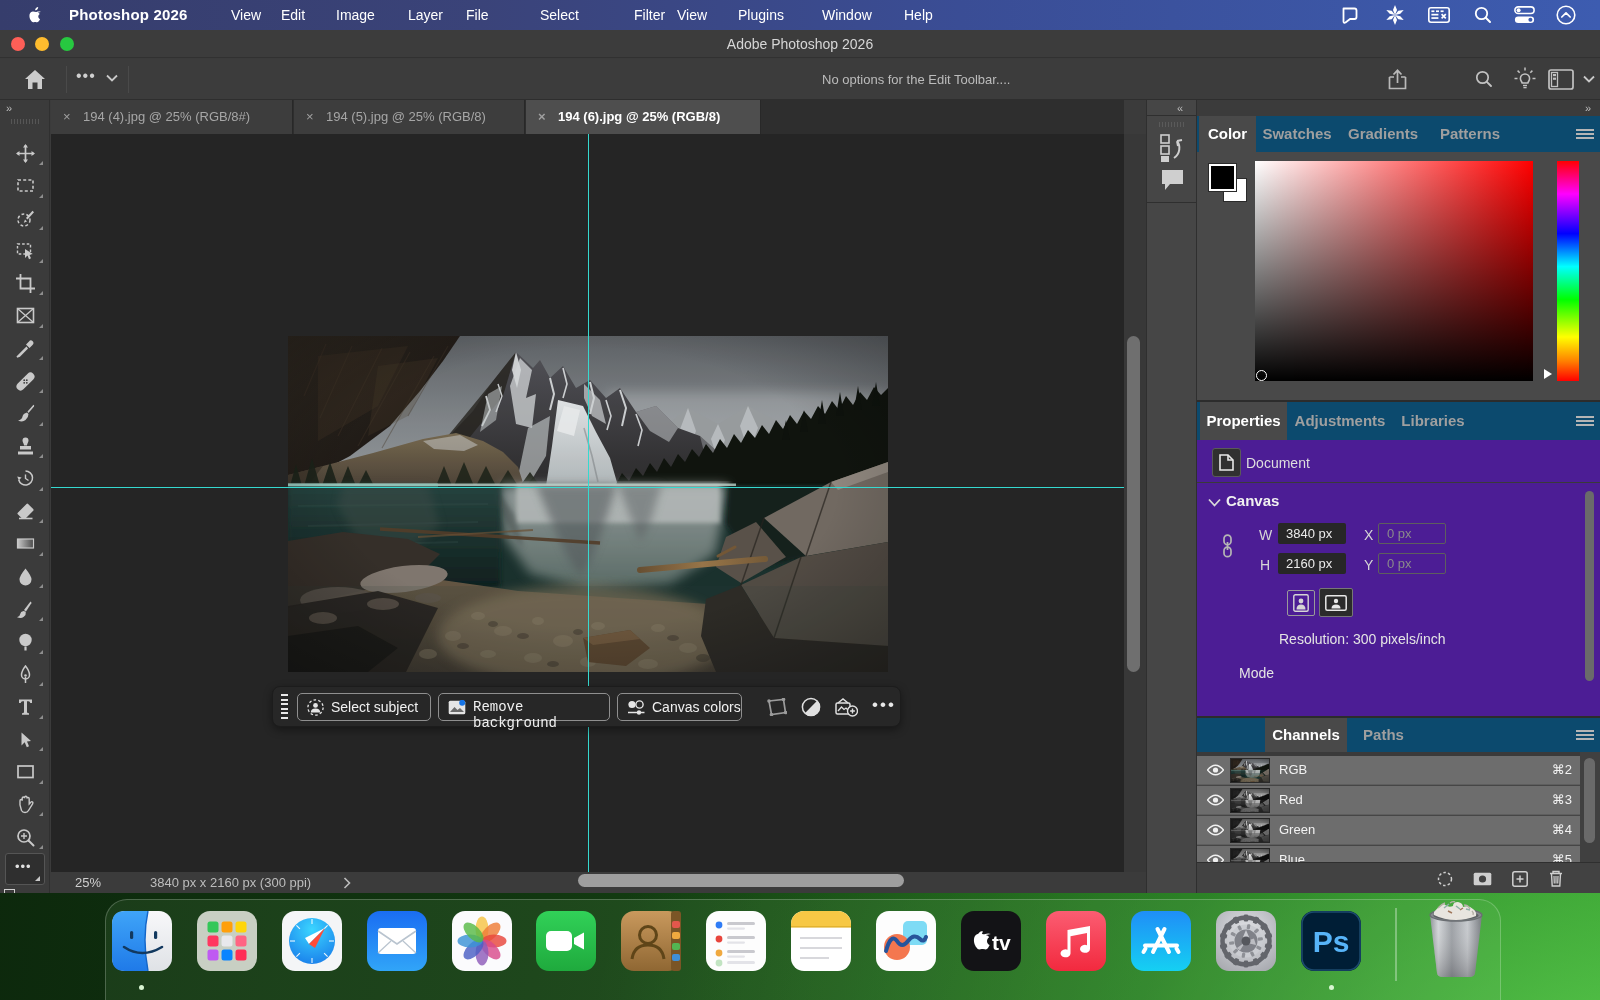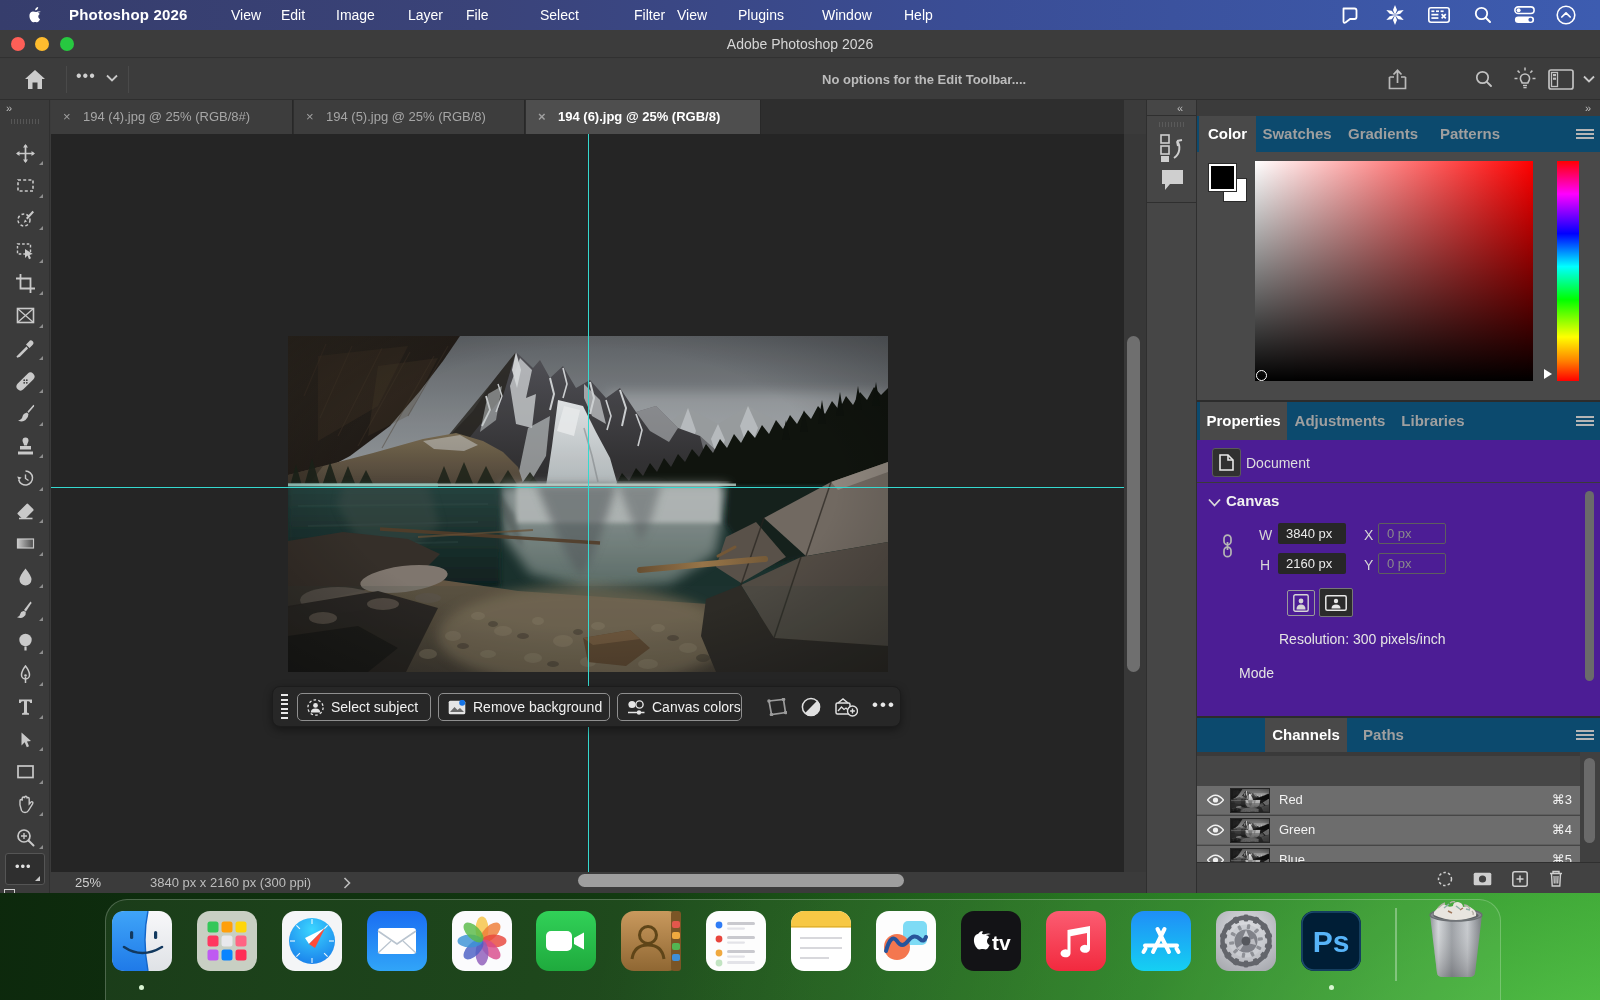--- a/index.html
+++ b/index.html
@@ -126,21 +126,21 @@
   <div id="optionsbar">
     <svg class="abs" style="left:24px;top:10px" width="22" height="21" viewBox="0 0 22 21">
       <path d="M11 1 L21 10 L18 10 L18 20 L13.5 20 L13.5 13.5 L8.5 13.5 L8.5 20 L4 20 L4 10 L1 10 Z" fill="#cccccc"></path>
     </svg>
     <div class="abs" style="left:66px;top:7px;width:1px;height:27px;background:#4a4a4a"></div>
     <div class="abs" style="left:76px;top:8px;color:#d0d0d0;font-size:16px;letter-spacing:1px;">•••</div>
     <svg class="abs" style="left:106px;top:15px" width="12" height="8" viewBox="0 0 12 8">
         <path d="M1 1.5 L6 6.5 L11 1.5" fill="none" stroke="#c9c9c9" stroke-width="1.8"></path>
       </svg>
     <div class="abs" style="left:128px;top:7px;width:1px;height:27px;background:#4a4a4a"></div>
-    <div class="abs" style="left:822px;top:13px;color:#bcbcbc;font-size:13px;font-weight:bold;">No options for the Edit Toolbar....</div>
+    <div class="abs" style="left:822px;top:13px;color:#bcbcbc;font-size:13px;font-weight:normal;">No options for the Edit Toolbar....</div>
     <svg class="abs" style="left:1388px;top:10px" width="19" height="21" viewBox="0 0 19 21">
       <path d="M1.5 8 L6 8 M13 8 L17.5 8 M1.5 8 L1.5 19.5 L17.5 19.5 L17.5 8" fill="none" stroke="#b9b9b9" stroke-width="1.7"></path>
       <path d="M9.5 14 L9.5 2 M5.5 5.5 L9.5 1.3 L13.5 5.5" fill="none" stroke="#b9b9b9" stroke-width="1.7"></path>
     </svg>
     <svg class="abs" style="left:1475px;top:11px" width="18" height="18" viewBox="0 0 18 18">
       <circle cx="7.5" cy="7.5" r="5.7" fill="none" stroke="#c2c2c2" stroke-width="1.7"></circle>
       <line x1="11.8" y1="11.8" x2="16" y2="16" stroke="#c2c2c2" stroke-width="1.9" stroke-linecap="round"></line>
     </svg>
     <svg class="abs" style="left:1514px;top:8px" width="22" height="24" viewBox="0 0 22 24">
       <path d="M11 7 a4.6 4.6 0 0 1 4.6 4.6 c0 2.2-1.5 3-1.8 4.4 l-5.6 0 c-.3-1.4-1.8-2.2-1.8-4.4 A4.6 4.6 0 0 1 11 7 Z" fill="none" stroke="#c2c2c2" stroke-width="1.6"></path>
@@ -550,21 +550,21 @@
     <div id="taskbar" class="abs" style="left:221px;top:552px;width:629px;height:41px;background:#272727;border:1px solid #1c1c1c;border-radius:8px;box-shadow:0 3px 8px rgba(0,0,0,.4);">
         <div class="abs" style="left:8px;top:7px;width:7px;height:26px;background:repeating-linear-gradient(180deg,#e8e8e8 0 2px,transparent 2px 4.6px);"></div>
         <div class="abs" style="left:24px;top:6px;width:134px;height:28px;border:1.5px solid #8f8f8f;border-radius:5px;">
           <svg class="abs" style="left:9px;top:5px" width="17" height="17" viewBox="0 0 17 17">
             <circle cx="8.5" cy="8.5" r="7.6" fill="none" stroke="#e5e5e5" stroke-width="1.3" stroke-dasharray="2.6 2.2"></circle>
             <circle cx="8.5" cy="6.4" r="2.4" fill="#e5e5e5"></circle>
             <path d="M3.8 13.5 Q3.8 9.4 8.5 9.4 Q13.2 9.4 13.2 13.5 Z" fill="#e5e5e5"></path>
           </svg>
           <div class="abs" style="left:33px;top:5px;color:#f0f0f0;font-size:14px;">Select subject</div>
         </div>
-        <div class="abs" style="left:165px;top:6px;width:172px;height:28px;border:1.5px solid #8f8f8f;border-radius:5px;">
+        <div class="abs" style="left:165px;top:6px;width:172px;height:28px;border:1.5px solid #8f8f8f;border-radius:5px;font-family:Liberation Mono, monospace;">
           <svg class="abs" style="left:9px;top:6px" width="18" height="15" viewBox="0 0 18 15">
             <rect x="0.7" y="0.7" width="16.6" height="13.6" rx="1.6" fill="#e5e5e5"></rect>
             <path d="M2 12 L6.5 7 L9.5 10 L12 8 L16 12 Z" fill="#6a6a6a"></path>
             <circle cx="14.2" cy="2.8" r="3" fill="#1473e6"></circle>
           </svg>
           <div class="abs" style="left:34px;top:5px;color:#f0f0f0;font-size:14px;">Remove background</div>
         </div>
         <div class="abs" style="left:344px;top:6px;width:125px;height:28px;border:1.5px solid #8f8f8f;border-radius:5px;">
           <svg class="abs" style="left:9px;top:6px" width="19" height="16" viewBox="0 0 19 16">
             <circle cx="5" cy="4.5" r="3.6" fill="#e5e5e5"></circle>
@@ -708,20 +708,31 @@
         <div class="ptab active" style="left:68px;width:82px;line-height:34px;height:34px;">Channels</div>
         <div class="ptab" style="left:150px;width:73px;line-height:34px;height:34px;">Paths</div>
         <div class="hamb" style="left:379px;top:12px;">
           <div></div>
           <div></div>
           <div></div>
         </div>
       </div>
       <div class="abs" style="left:0;top:652px;width:404px;height:110px;background:#464646;">
         <div class="abs" style="left:0;top:0;width:383px;height:4px;background:#3a3a3a;"></div>
+        <div class="abs" style="left:0;top:4px;width:383px;height:29px;background:#6d6d6d;border-bottom:1px solid #5e5e5e;">
+          <svg class="abs" style="left:10px;top:8px" width="17" height="12" viewBox="0 0 17 12">
+            <path d="M0.5 6 Q8.5 -3.5 16.5 6 Q8.5 15.5 0.5 6 Z" fill="none" stroke="#f0f0f0" stroke-width="1.4"></path>
+            <circle cx="8.5" cy="6" r="2.6" fill="#f0f0f0"></circle>
+          </svg>
+          <div class="abs" style="left:33px;top:2px;width:40px;height:25px;border:1px solid #2a2a2a;overflow:hidden;"><svg width="40" height="25" viewBox="0 0 600 336" preserveAspectRatio="none">
+              <use href="#photoArt"></use>
+            </svg></div>
+          <div class="abs" style="left:82px;top:6px;color:#f2f2f2;font-size:13px;">RGB</div>
+          <div class="abs" style="left:330px;top:6px;width:45px;text-align:right;color:#f2f2f2;font-size:13px;">⌘2</div>
+        </div>
         <div class="abs" style="left:0;top:34px;width:383px;height:29px;background:#6d6d6d;border-bottom:1px solid #5e5e5e;">
           <svg class="abs" style="left:10px;top:8px" width="17" height="12" viewBox="0 0 17 12">
             <path d="M0.5 6 Q8.5 -3.5 16.5 6 Q8.5 15.5 0.5 6 Z" fill="none" stroke="#f0f0f0" stroke-width="1.4"></path>
             <circle cx="8.5" cy="6" r="2.6" fill="#f0f0f0"></circle>
           </svg>
           <div class="abs" style="left:33px;top:2px;width:40px;height:25px;border:1px solid #2a2a2a;overflow:hidden;filter:grayscale(1) contrast(1.05);"><svg width="40" height="25" viewBox="0 0 600 336" preserveAspectRatio="none">
               <use href="#photoArt"></use>
             </svg></div>
           <div class="abs" style="left:82px;top:6px;color:#f2f2f2;font-size:13px;">Red</div>
           <div class="abs" style="left:330px;top:6px;width:45px;text-align:right;color:#f2f2f2;font-size:13px;">⌘3</div>

